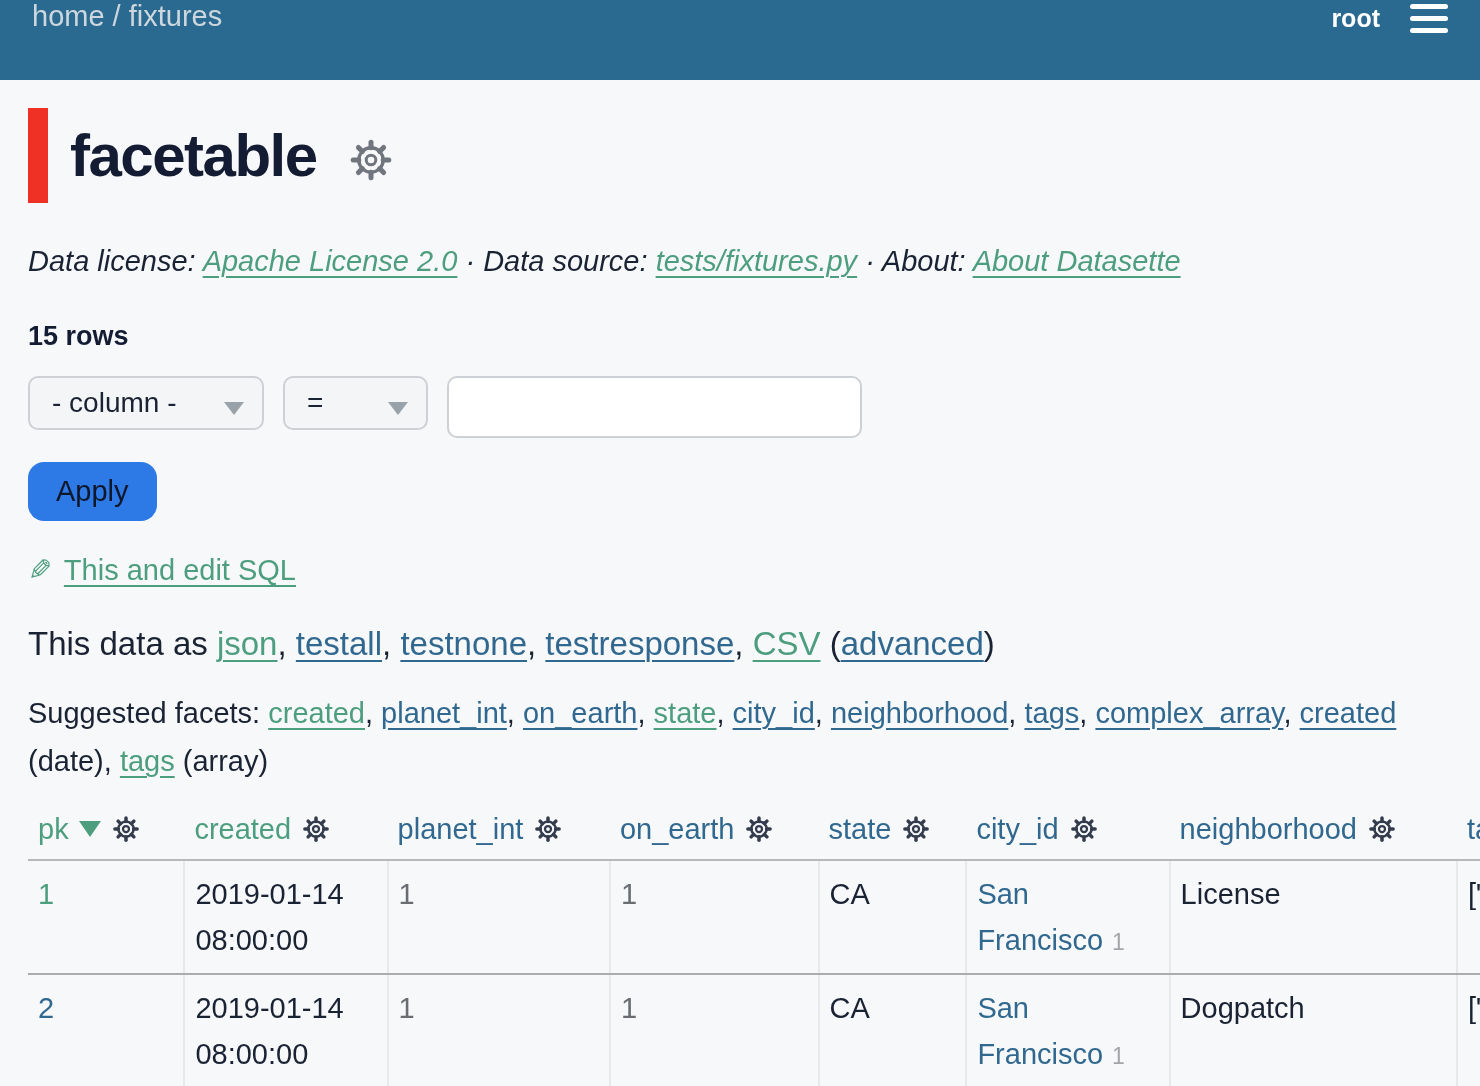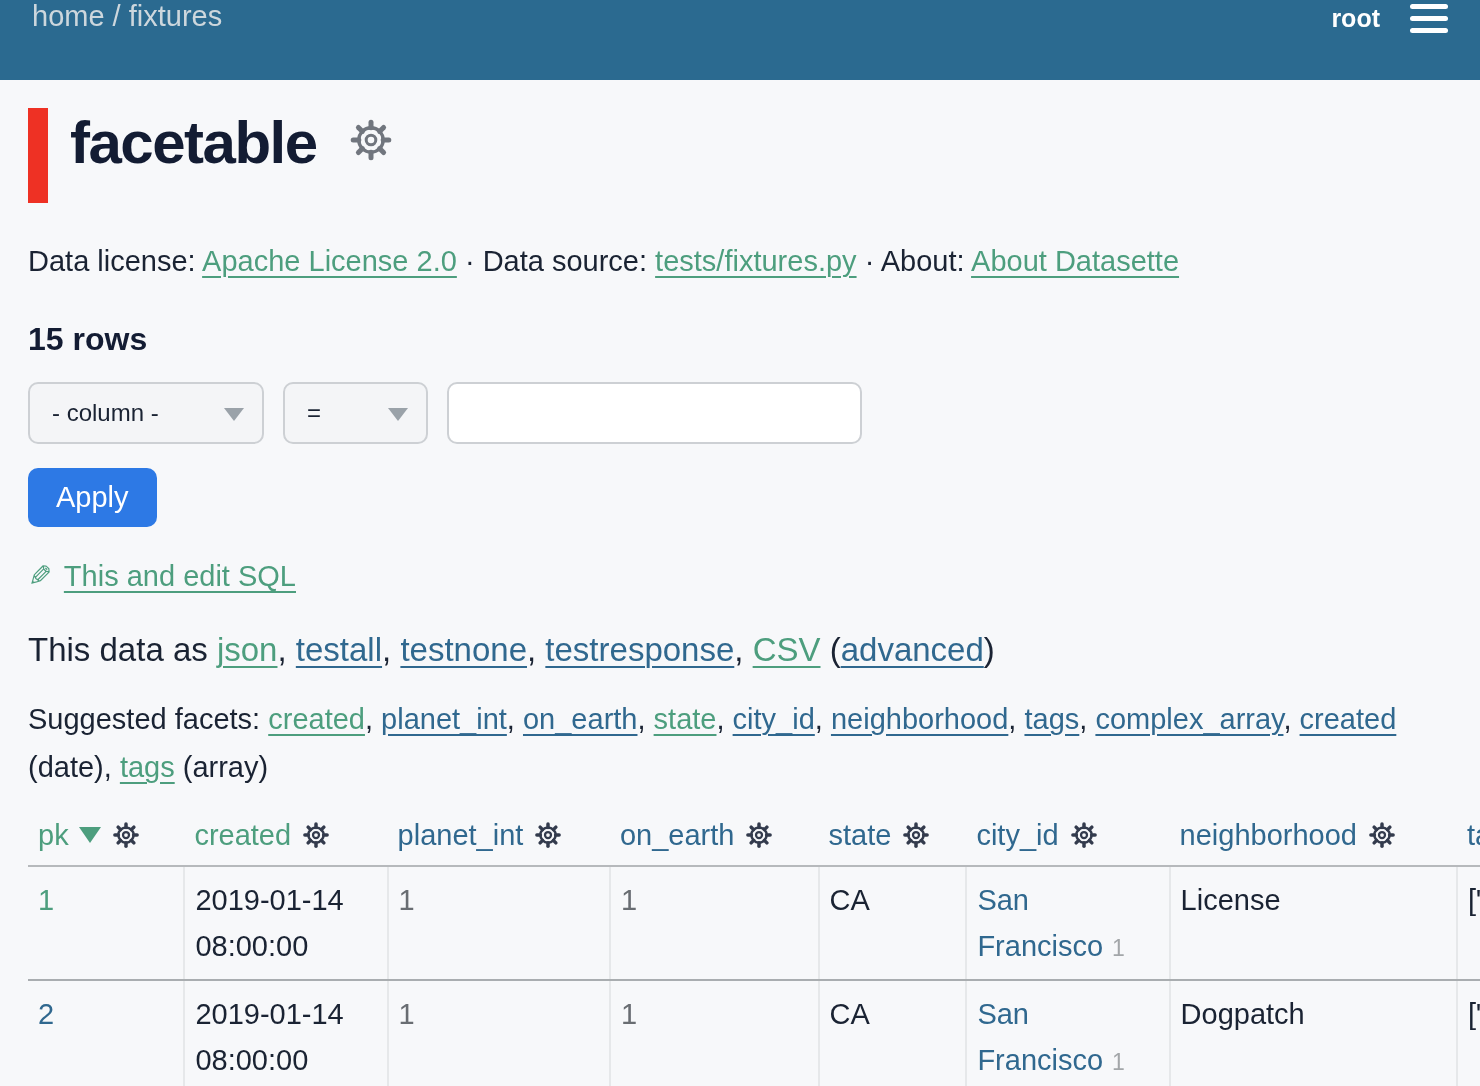--- a/index.html
+++ b/index.html
@@ -23,51 +23,51 @@
     padding: 0 32px;
   }
   .crumbs { font-size: 29px; color: #cdd7dd; }
   a.bc { color: #cdd7dd; }
   .nav-right { display: flex; align-items: center; gap: 30px; }
   .user { color: #ffffff; font-weight: 700; font-size: 25px; }
   .burger { display: flex; flex-direction: column; gap: 7px; padding: 4px 0; cursor: pointer; }
   .burger span { display: block; width: 38px; height: 5px; background: #fff; border-radius: 3px; }
 
   
-  .title-row { display: flex; gap: 22px; margin: 28px 28px 0; }
+  .title-row { display: flex; align-items: center; gap: 22px; margin: 28px 28px 0; }
   .red-bar { width: 20px; height: 95px; background: #ee3124; }
   h1 { font-size: 60px; font-weight: 700; color: #131c33; margin: 0; letter-spacing: -1.5px; }
   .title-gear { color: #71767e; margin-left: 8px; margin-top: 8px; }
 
-  .meta { margin: 38px 28px 0; font-size: 29px; line-height: 40px; }
-
-  h2.rows-heading { margin: 40px 28px 0; font-size: 32px; font-weight: 700; color: #131c33; }
+  .meta { margin: 38px 28px 0; font-size: 29px; line-height: 40px; font-style: italic; }
+
+  h2.rows-heading { margin: 40px 28px 0; font-size: 27px; font-weight: 700; color: #131c33; }
 
   
   .filters { margin: 24px 28px 0; display: flex; gap: 19px; }
   .sel {
     position: relative; background: #f4f5f7; border: 2px solid #cdd0d4; border-radius: 10px;
-    height: 62px; display: flex; align-items: center; padding: 0 22px;
-    font-size: 24px; color: #1a2333; cursor: pointer;
+    height: 54px; display: flex; align-items: center; padding: 0 22px;
+    font-size: 28px; color: #1a2333; cursor: pointer;
   }
   .sel .arrow {
     position: absolute; right: 18px; top: 24px; width: 0; height: 0;
     border-left: 10px solid transparent; border-right: 10px solid transparent;
     border-top: 13px solid #9aa2a9;
   }
   .sel.col { width: 236px; }
   .sel.op  { width: 145px; }
   .filters input {
     width: 415px; height: 62px; border: 2px solid #cdd0d4; border-radius: 10px;
     background: #fff; font-size: 28px; padding: 0 18px; font-family: inherit;
   }
 
   .apply-row { margin: 24px 28px 0; }
   button.apply {
-    background: #2d79e5; color: #ffffff; border: none; border-radius: 10px;
+    background: #2d79e5; color: #0f172a; border: none; border-radius: 16px;
     font-size: 29px; padding: 13px 28px; font-family: inherit; cursor: pointer;
   }
 
   .sql-row { margin: 32px 28px 0; font-size: 29px; }
   .pencil { color: #4d9e7e; display: inline-block; transform: scaleX(-1); margin-right: 4px; }
 
   .data-as { margin: 38px 28px 0; font-size: 33px; }
   .facets  { margin: 26px 28px 0; font-size: 29px; line-height: 48px; max-width: 1424px; }
 
   

